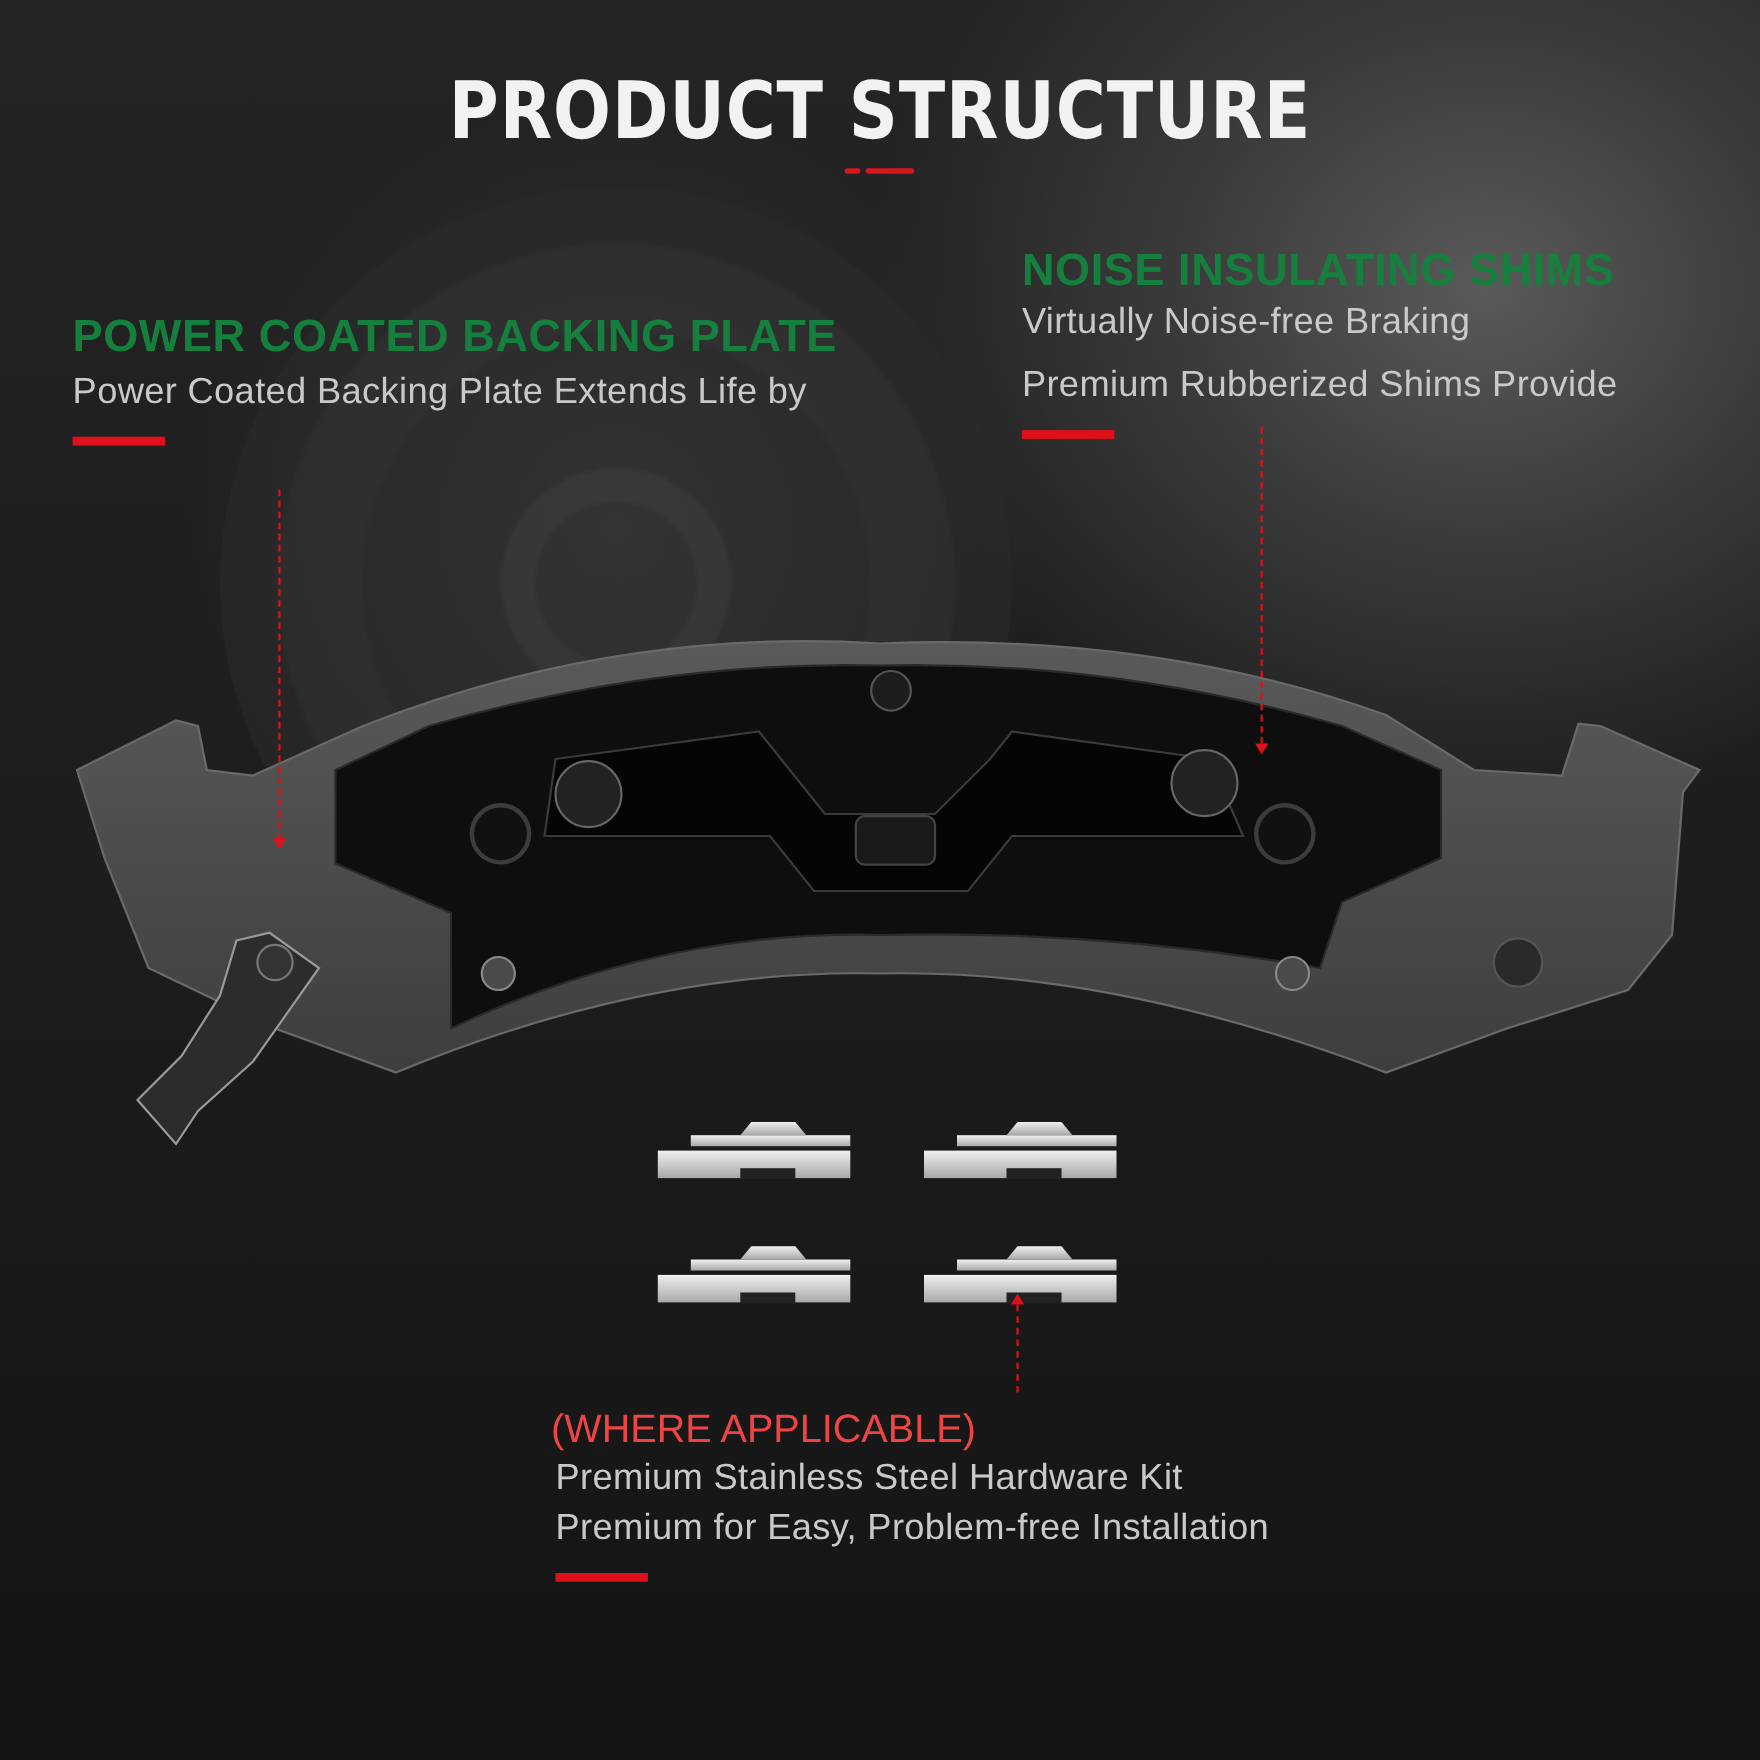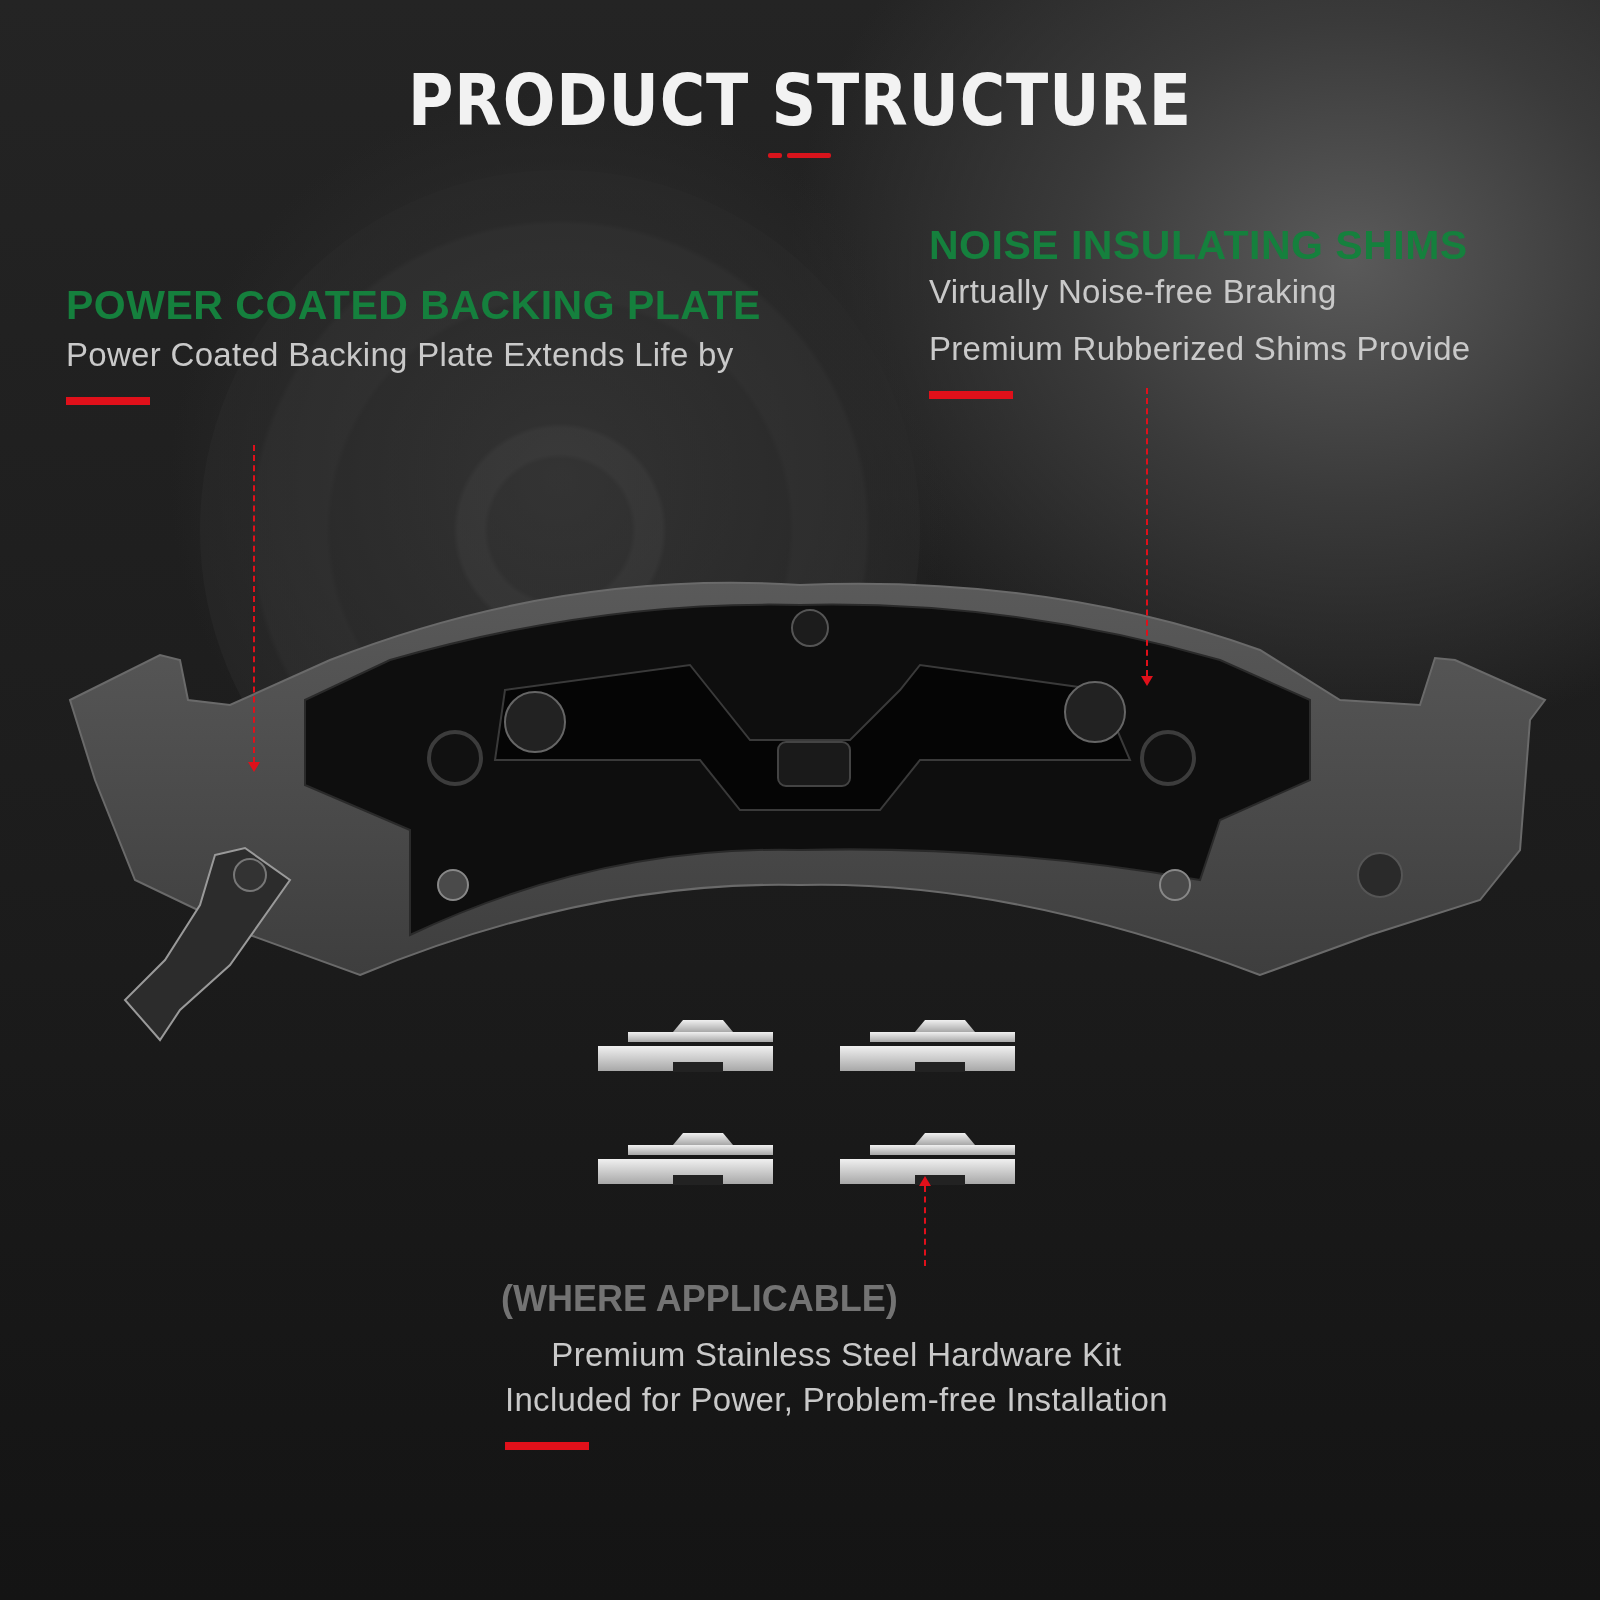--- a/index.html
+++ b/index.html
@@ -20,21 +20,21 @@
   }
   .main-title {
     position: absolute; left: 0; right: 0; top: 58px; text-align: center;
     font-size: 72px; font-weight: bold; letter-spacing: 1px; color: #f2f2f2;
     font-family: "DejaVu Sans", sans-serif; transform: scaleX(0.86);
   }
   .title-accent { position: absolute; top: 153px; height: 5px; background: #d8141c; border-radius: 2px; }
 
   .feature { position: absolute; }
   .feature h2 { margin: 0; font-size: 41px; font-weight: bold; color: #15803d; letter-spacing: 0.5px; white-space: nowrap; }
-  .feature .sub-head { margin: 0; font-size: 36px; font-weight: bold; color: #737373; white-space: nowrap; }
+  .feature .sub-head { margin: 0; font-size: 36px; font-weight: normal; color: #ef4444; white-space: nowrap; }
   .feature p { margin: 0; font-size: 33px; line-height: 45px; color: #c9c9c9; font-weight: normal; white-space: nowrap; letter-spacing: 0.3px; }
   .red-bar { width: 84px; height: 8px; background: #e0101a; margin-top: 20px; }
 
   .dash-v { position: absolute; width: 0; border-left: 2px dashed #e0101a; }
   .arrow-down { position: absolute; width: 0; height: 0; border-left: 6px solid transparent; border-right: 6px solid transparent; border-top: 10px solid #e0101a; }
   .arrow-up { position: absolute; width: 0; height: 0; border-left: 6px solid transparent; border-right: 6px solid transparent; border-bottom: 10px solid #e0101a; }
 
   .pad-svg { position: absolute; left: 0; top: 0; }
 </style>
 </head>
@@ -54,22 +54,22 @@
 
 <div class="feature" style="left:929px;top:222px;">
   <h2>NOISE INSULATING SHIMS</h2>
   <p>Virtually Noise-free Braking</p>
   <p style="margin-top:12px;">Premium Rubberized Shims Provide</p>
   <div class="red-bar"></div>
 </div>
 
 <div class="feature" style="left:505px;top:1266px;">
   <div class="sub-head" style="margin-top:12px;margin-left:-4px;">(WHERE APPLICABLE)</div>
-  <p style="margin-top:12px;text-align:center;">Premium Stainless Steel Hardware Kit</p>
-  <p>Included for Power, Problem-free Installation</p>
+  <p style="margin-top:0;">Premium Stainless Steel Hardware Kit</p>
+  <p>Premium for Easy, Problem-free Installation</p>
   <div class="red-bar"></div>
 </div>
 
 <svg class="pad-svg" width="1600" height="1600" viewBox="0 0 1600 1600">
   <defs>
     <linearGradient id="padGrad" x1="0" y1="0" x2="0" y2="1">
       <stop offset="0" stop-color="#5a5a5a"></stop>
       <stop offset="1" stop-color="#3e3e3e"></stop>
     </linearGradient>
     <linearGradient id="clipGrad" x1="0" y1="0" x2="0" y2="1">

